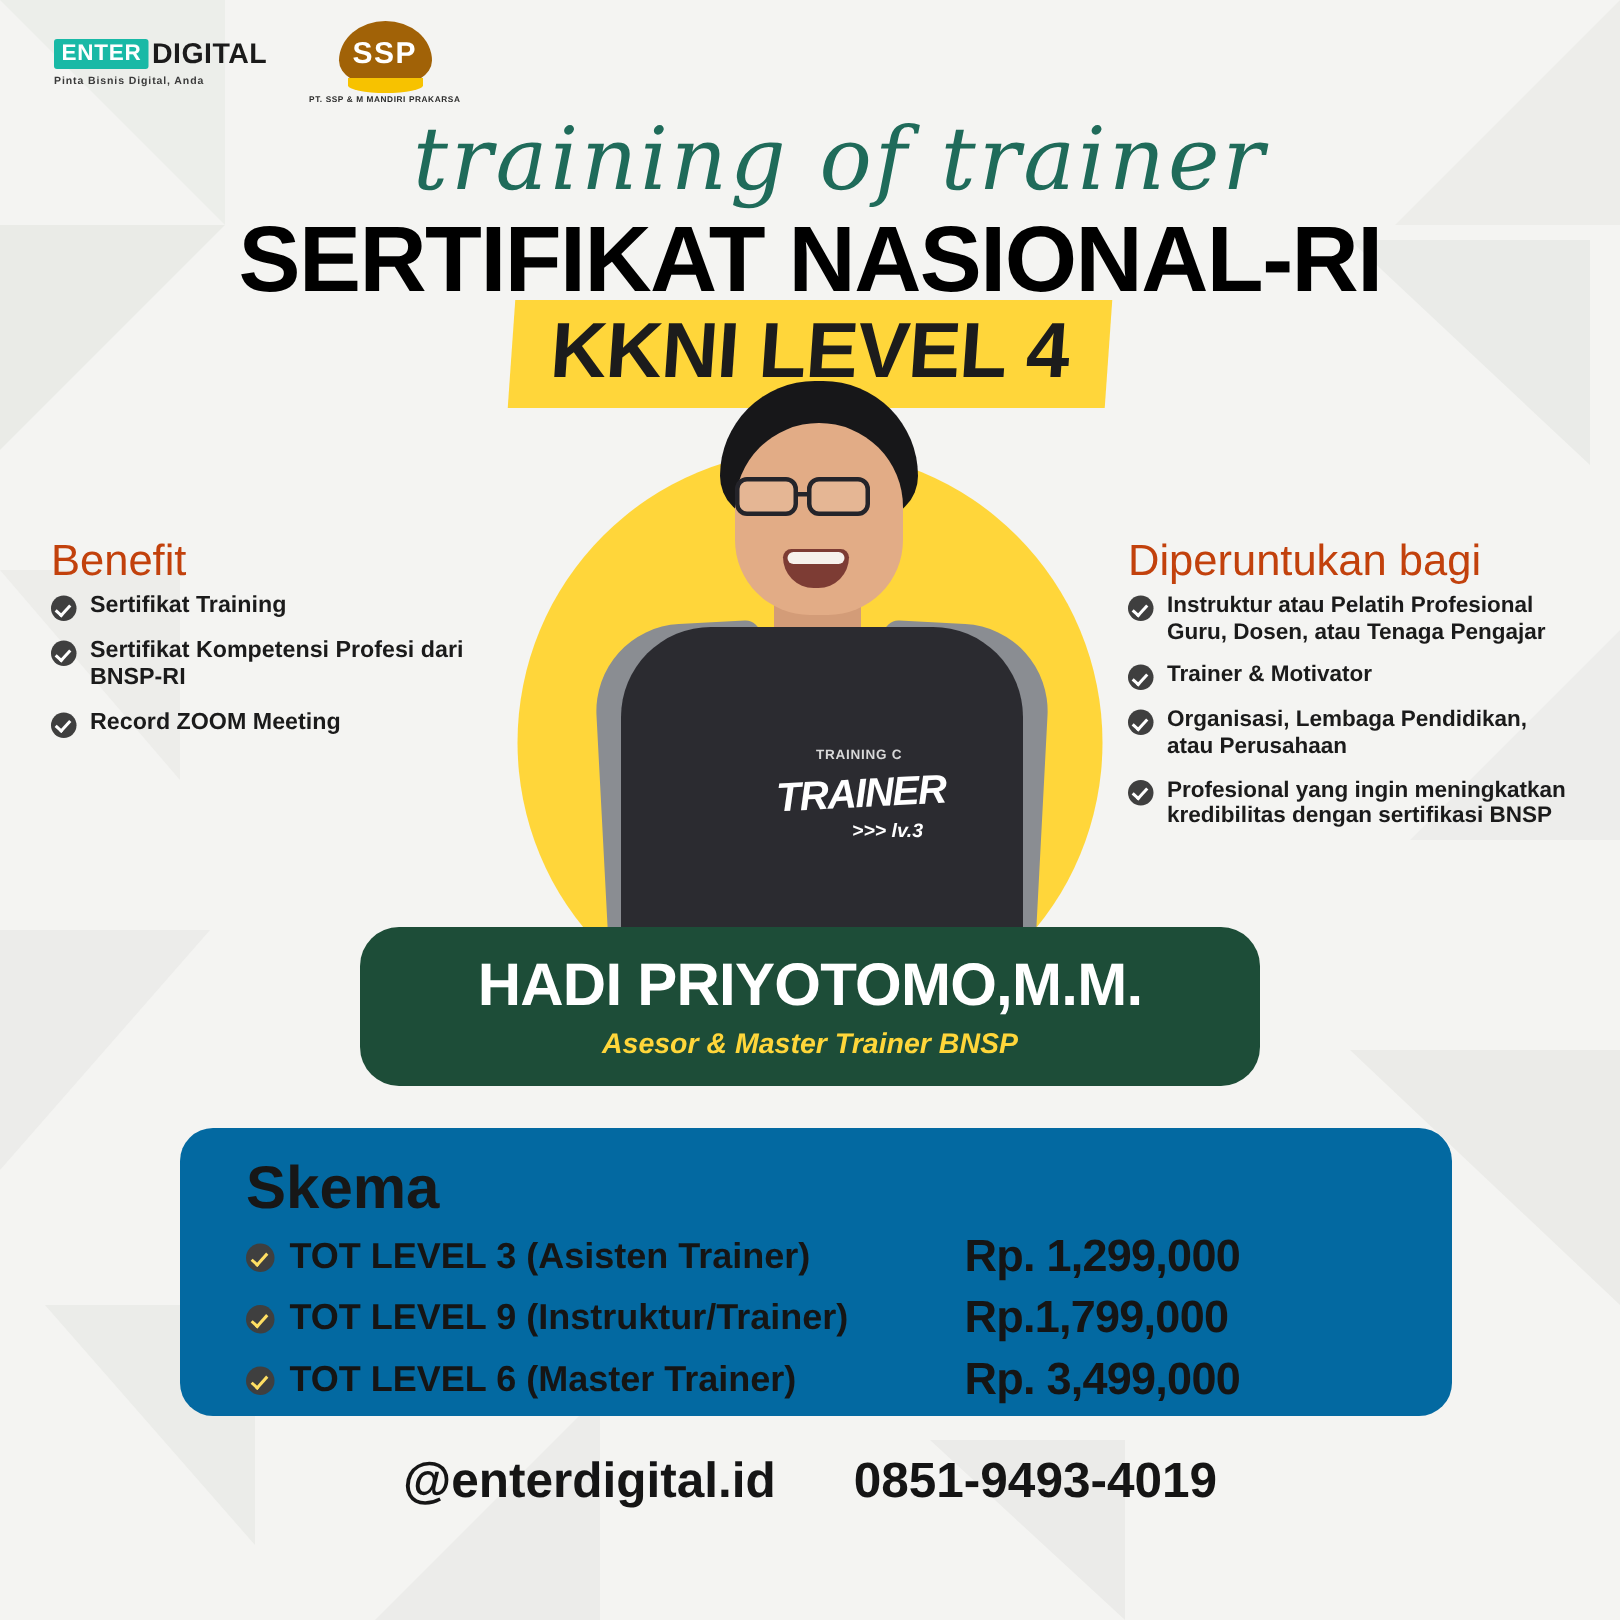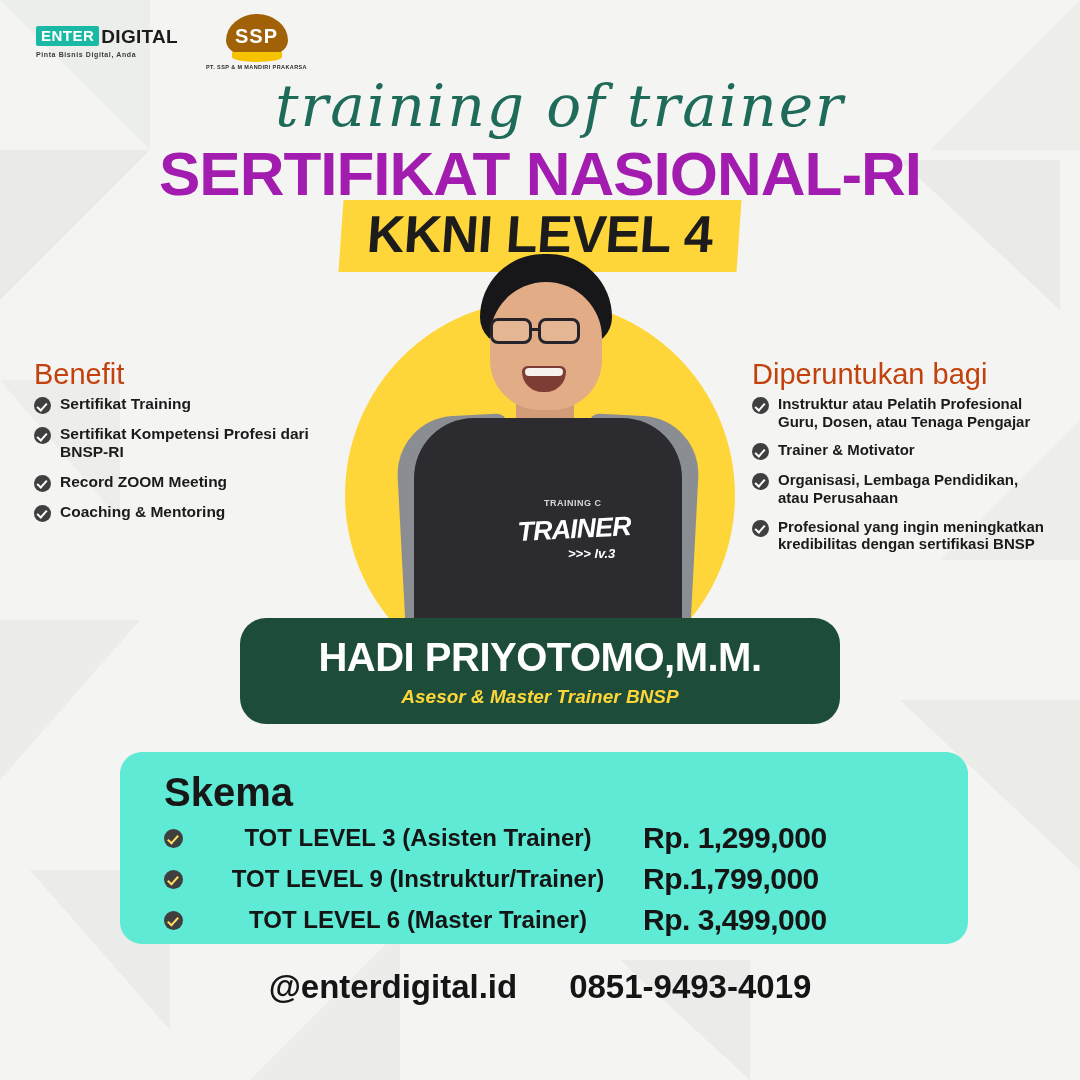--- a/index.html
+++ b/index.html
@@ -97,21 +97,21 @@
     color: #1f6b5a;
     letter-spacing: 2px;
     padding-left: 40px;
   }
   .title-main {
     position: absolute;
     top: 138px; left: 0; width: 1080px;
     text-align: center;
     font-size: 62px;
     font-weight: bold;
-    color: #a21caf;
+    color: #000000;
     letter-spacing: -1px;
     white-space: nowrap;
   }
   .title-sub-wrap {
     position: absolute;
     top: 200px; left: 0; width: 1080px;
     text-align: center;
   }
   .title-sub {
     display: inline-block;
@@ -286,36 +286,35 @@
     font-size: 19px;
     font-weight: bold;
     font-style: italic;
   }
 
   
   .skema {
     position: absolute;
     top: 752px; left: 120px;
     width: 848px; height: 192px;
-    background: #5eead4;
+    background: #0369a1;
     border-radius: 22px;
     padding: 18px 30px 10px 44px;
     z-index: 3;
   }
   .skema-title {
     font-size: 40px;
     font-weight: bold;
     color: #171717;
     margin-bottom: 6px;
   }
   .skema-row {
     display: flex;
     align-items: center;
     margin-bottom: 7px;
-    text-align: center;
   }
   .skema-check {
     flex: 0 0 auto;
     width: 19px; height: 19px;
     background: #3f3f3f;
     border-radius: 50%;
     position: relative;
     margin-right: 10px;
   }
   .skema-check::after {
@@ -418,24 +417,20 @@
       <span class="bullet-text">Sertifikat Training</span>
     </div>
     <div class="bullet-row">
       <span class="check"></span>
       <span class="bullet-text">Sertifikat Kompetensi Profesi dari BNSP-RI</span>
     </div>
     <div class="bullet-row">
       <span class="check"></span>
       <span class="bullet-text">Record ZOOM Meeting</span>
     </div>
-    <div class="bullet-row">
-      <span class="check"></span>
-      <span class="bullet-text">Coaching &amp; Mentoring</span>
-    </div>
   </div>
 
   <div class="col-right">
     <div class="col-heading">Diperuntukan bagi</div>
 
     <div class="bullet-row">
       <span class="check"></span>
       <span class="bullet-text">Instruktur atau Pelatih Profesional Guru, Dosen, atau Tenaga Pengajar</span>
     </div>
     <div class="bullet-row">

